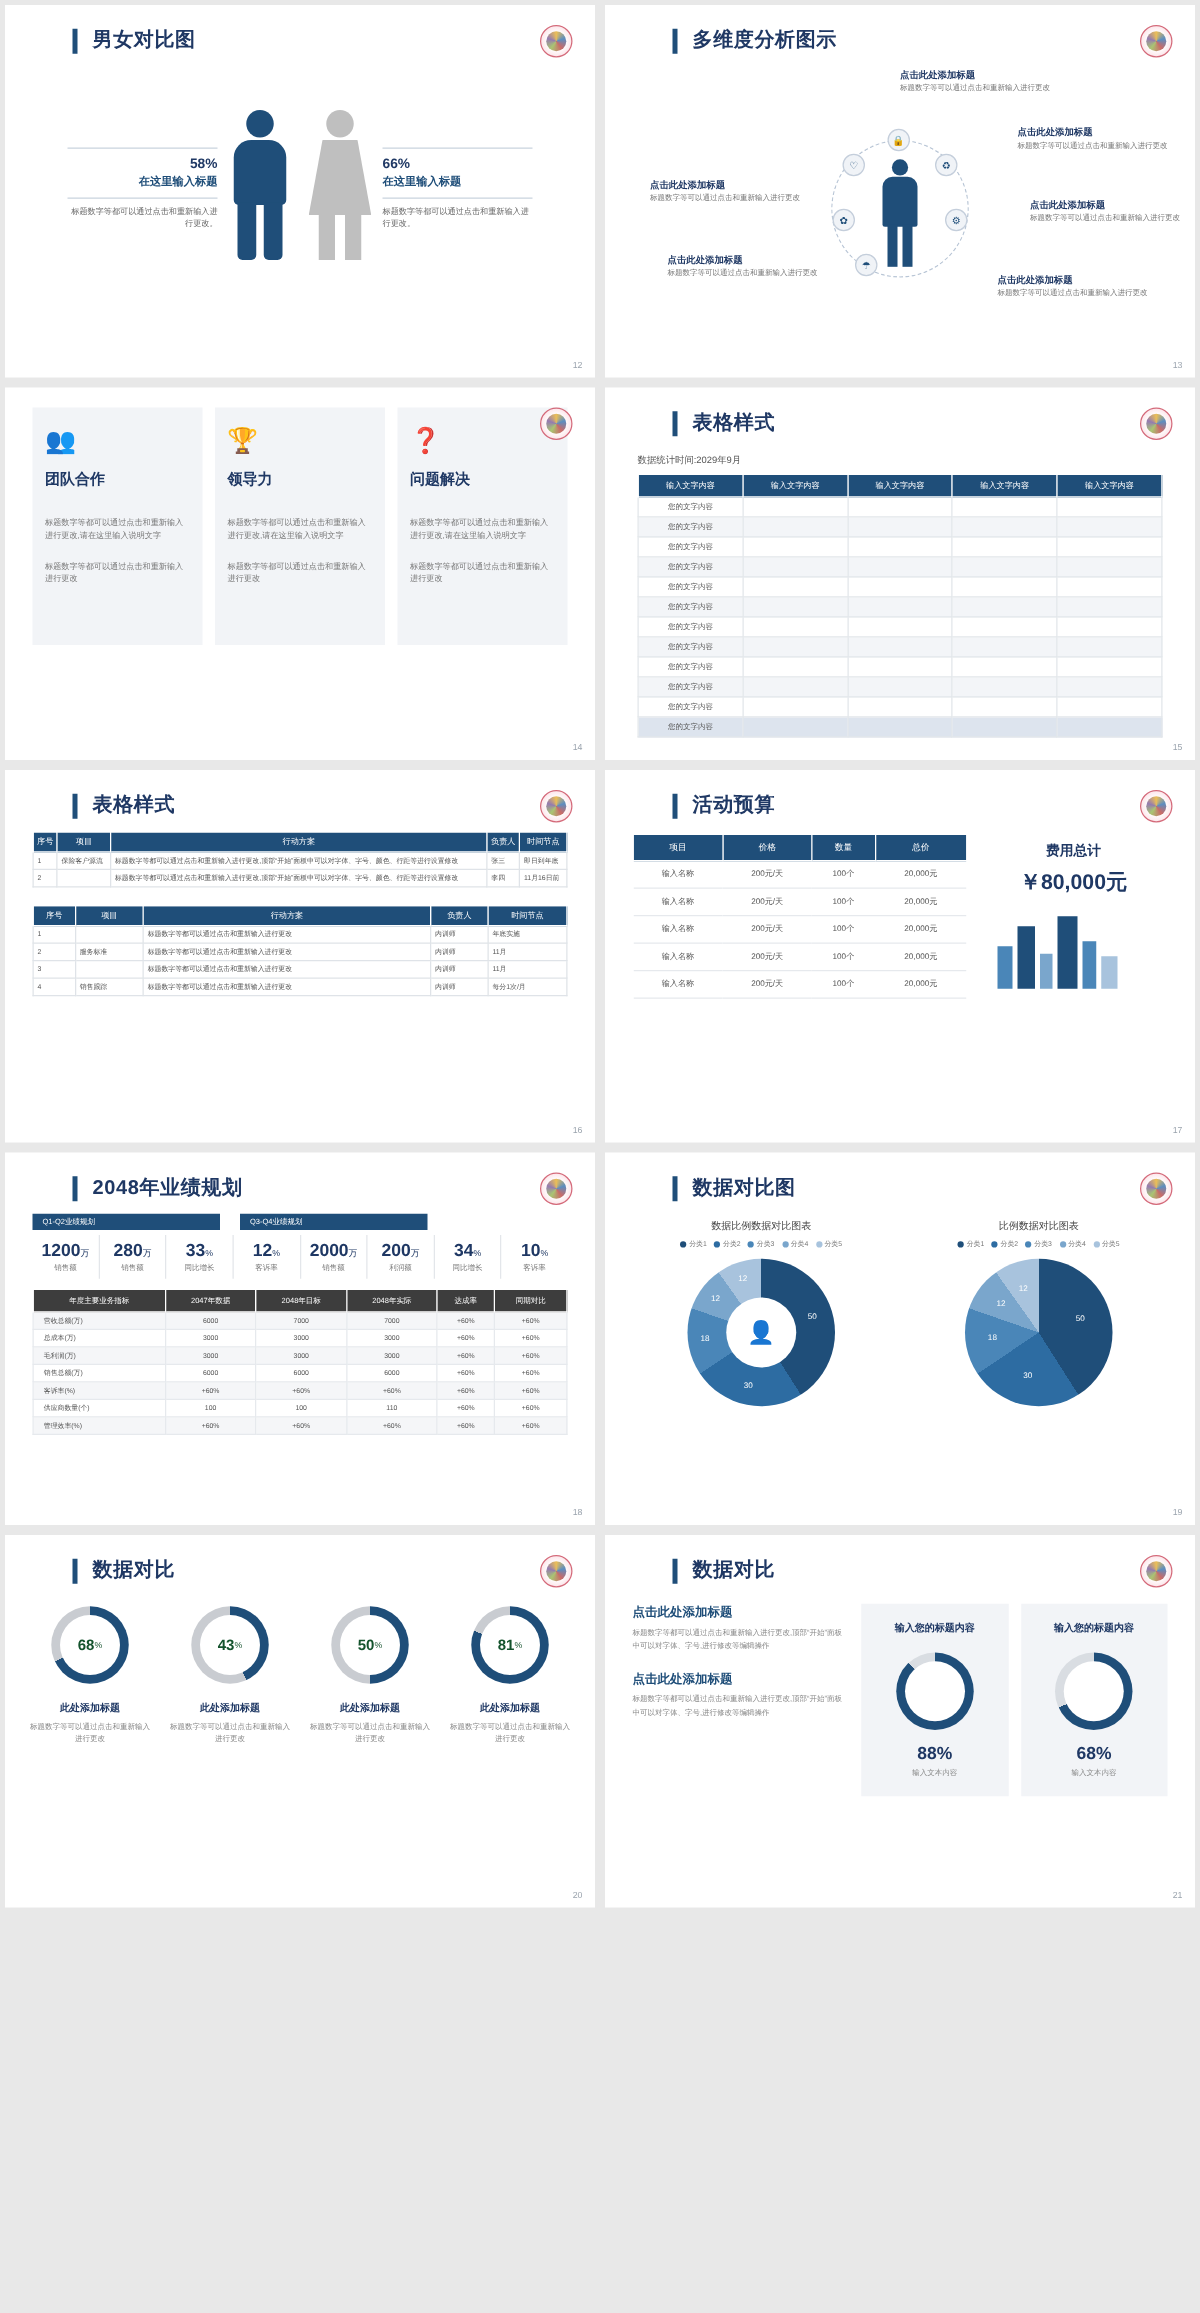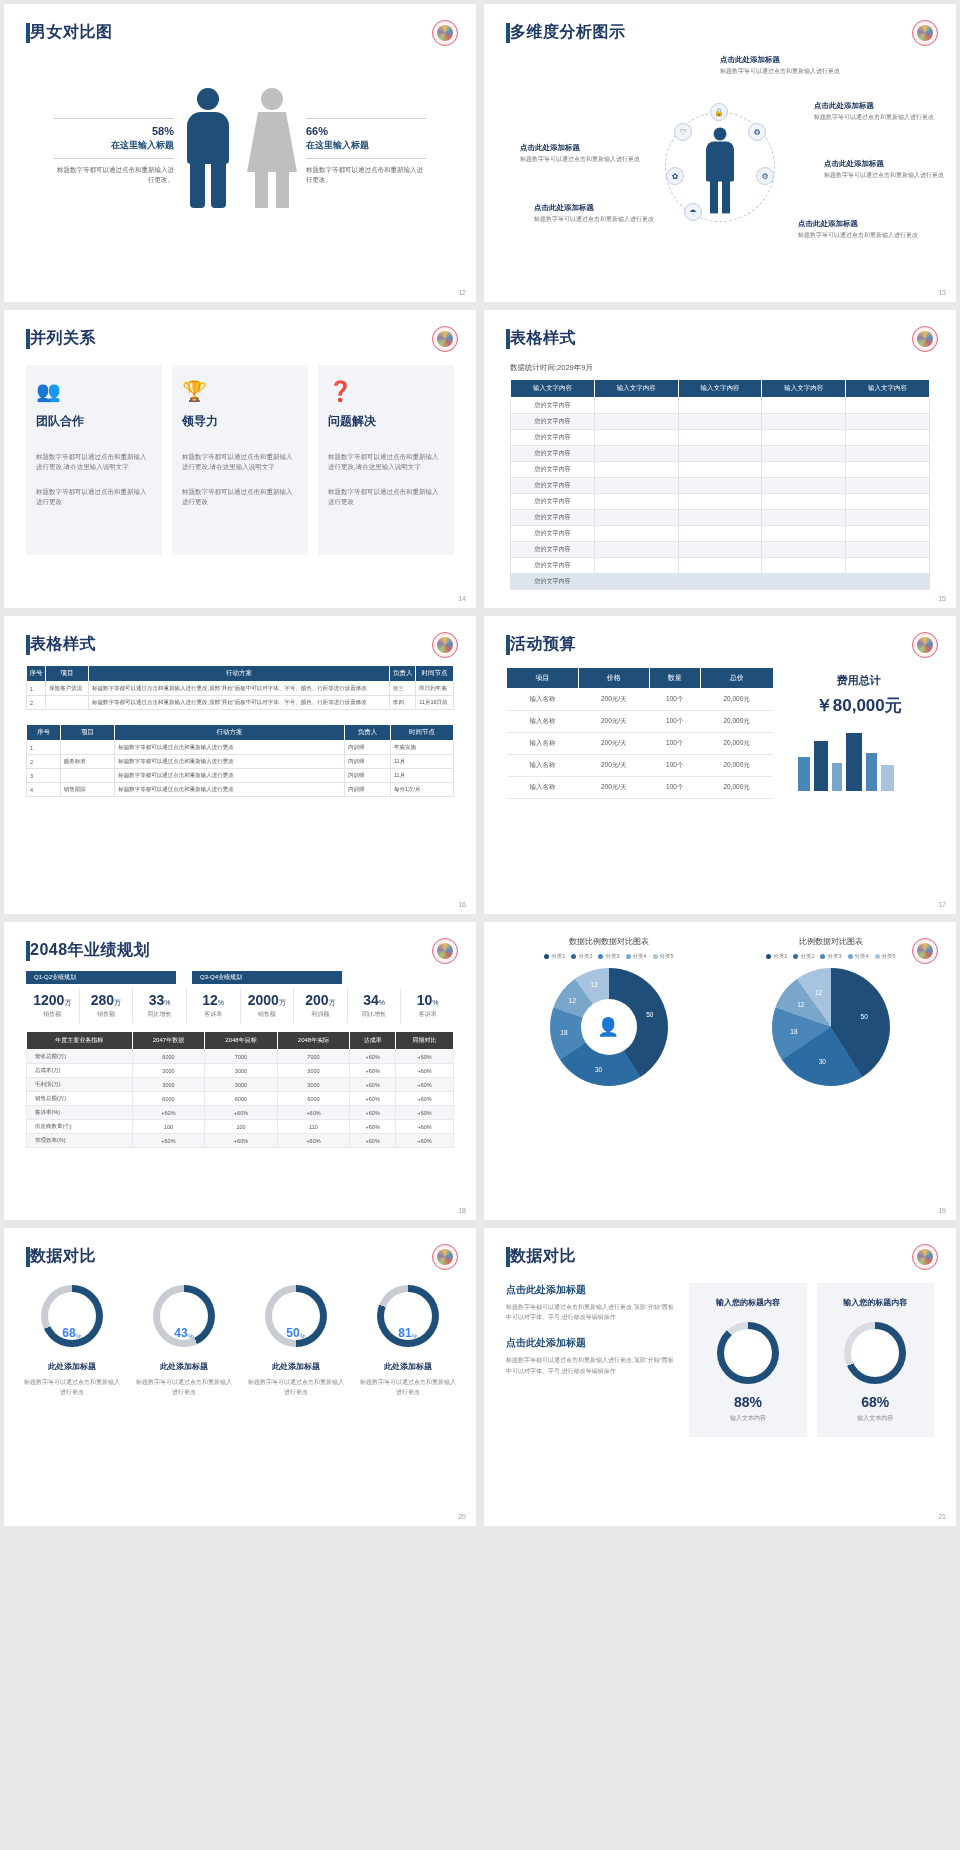--- a/index.html
+++ b/index.html
@@ -40,22 +40,23 @@
     overflow:hidden;
   }
   .stamp .inner {
     width: 16px; height: 16px; border-radius:50%;
     background: conic-gradient(#e8b33a, #3f79b5, #c0504d, #9bbb59, #8064a2, #e8b33a);
     opacity: .85;
   }
   .title-row {
     display: flex;
     align-items: center;
-    gap: 0;
+    gap: 12px;
     padding: 18px 0 0 22px;
+    margin-left: 32px;
   }
   .title-bar {
     width: 4px; height: 20px; background: #1f4e79;
   }
   .slide-title {
     font-size: 16px;
     color: #1f3864;
     font-weight: bold;
     letter-spacing: .5px;
   }
@@ -148,21 +149,21 @@
   .legend span { font-size:5.5px; color:#777; display:flex; align-items:center; gap:2px;}
   .legend i { width:5px;height:5px;border-radius:50%; display:inline-block;}
   .pie { width:118px;height:118px;border-radius:50%; margin:0 auto; position:relative;}
   .donut-hole { position:absolute; left:50%; top:50%; transform:translate(-50%,-50%); width:56px;height:56px;border-radius:50%;background:#fff; display:flex;align-items:center;justify-content:center;}
   .pie-lbl { position:absolute; font-size:6.5px; color:#fff;}
 
   
   .rings-row { display:flex; padding: 18px 14px 0; gap:4px;}
   .ring-item { flex:1; text-align:center;}
   .ring-c { width:62px;height:62px;border-radius:50%;margin:0 auto; position:relative;}
-  .ring-c .hole { position:absolute;left:50%;top:50%;transform:translate(-50%,-50%);width:48px;height:48px;border-radius:50%;background:#fff;display:flex;align-items:flex-end;justify-content:center;font-size:12px;font-weight:bold;color:#3b82f6;}
+  .ring-c .hole { position:absolute;left:50%;top:50%;transform:translate(-50%,-50%);width:48px;height:48px;border-radius:50%;background:#fff;display:flex;align-items:center;justify-content:center;font-size:12px;font-weight:bold;color:#14532d;}
   .ring-c .hole small{ font-size:7px; font-weight:normal;}
   .ring-item h4 { font-size:8px; color:#1f3864; margin:14px 0 6px;}
   .ring-item p { font-size:6px; color:#888; line-height:1.6; padding: 0 6px;}
 
   
   .s21-body { display:flex; padding: 16px 22px 0; gap:12px;}
   .s21-left { width: 40%; }
   .s21-left h4 { font-size:10px; color:#1f4e79; font-weight:bold; margin-bottom:5px;}
   .s21-left p { font-size:6px; color:#888; line-height:1.7; margin-bottom:14px;}
   .s21-right { flex:1; display:flex; gap:10px;}
@@ -261,24 +262,20 @@
       </div>
       <div class="s13-label" style="left:50px;top:160px;">
         <h4>点击此处添加标题</h4>
         <p>标题数字等可以通过点击和重新输入进行更改</p>
       </div>
     </div>
     <div class="slide-num">13</div>
   </div>
 
   <div class="slide">
-    <div class="title-row">
-      <div class="title-bar"></div>
-      <div class="slide-title">并列关系</div>
-    </div>
     <div class="stamp">
         <div class="inner"></div>
       </div>
     <div class="cards">
       <div class="card">
         <div class="ci">👥</div>
         <h3>团队合作</h3>
         <p>标题数字等都可以通过点击和重新输入进行更改,请在这里输入说明文字</p>
         <p class="p2">标题数字等都可以通过点击和重新输入进行更改</p>
       </div>
@@ -666,20 +663,24 @@
             <td>+60%</td>
             <td>+60%</td>
             <td>+60%</td>
           </tr>
         </tbody>
     </table>
     <div class="slide-num">18</div>
   </div>
 
   <div class="slide">
+    <div class="title-row">
+      <div class="title-bar"></div>
+      <div class="slide-title">数据对比图</div>
+    </div>
     <div class="stamp">
         <div class="inner"></div>
       </div>
     <div class="chart-pair">
       <div class="chart-box">
         <h5>数据比例数据对比图表</h5>
         <div class="legend" id="lg1">
             <span><i style="background:#1f4e79"></i>分类1</span>
             <span><i style="background:#2d6ca2"></i>分类2</span>
             <span><i style="background:#4a86b8"></i>分类3</span>

